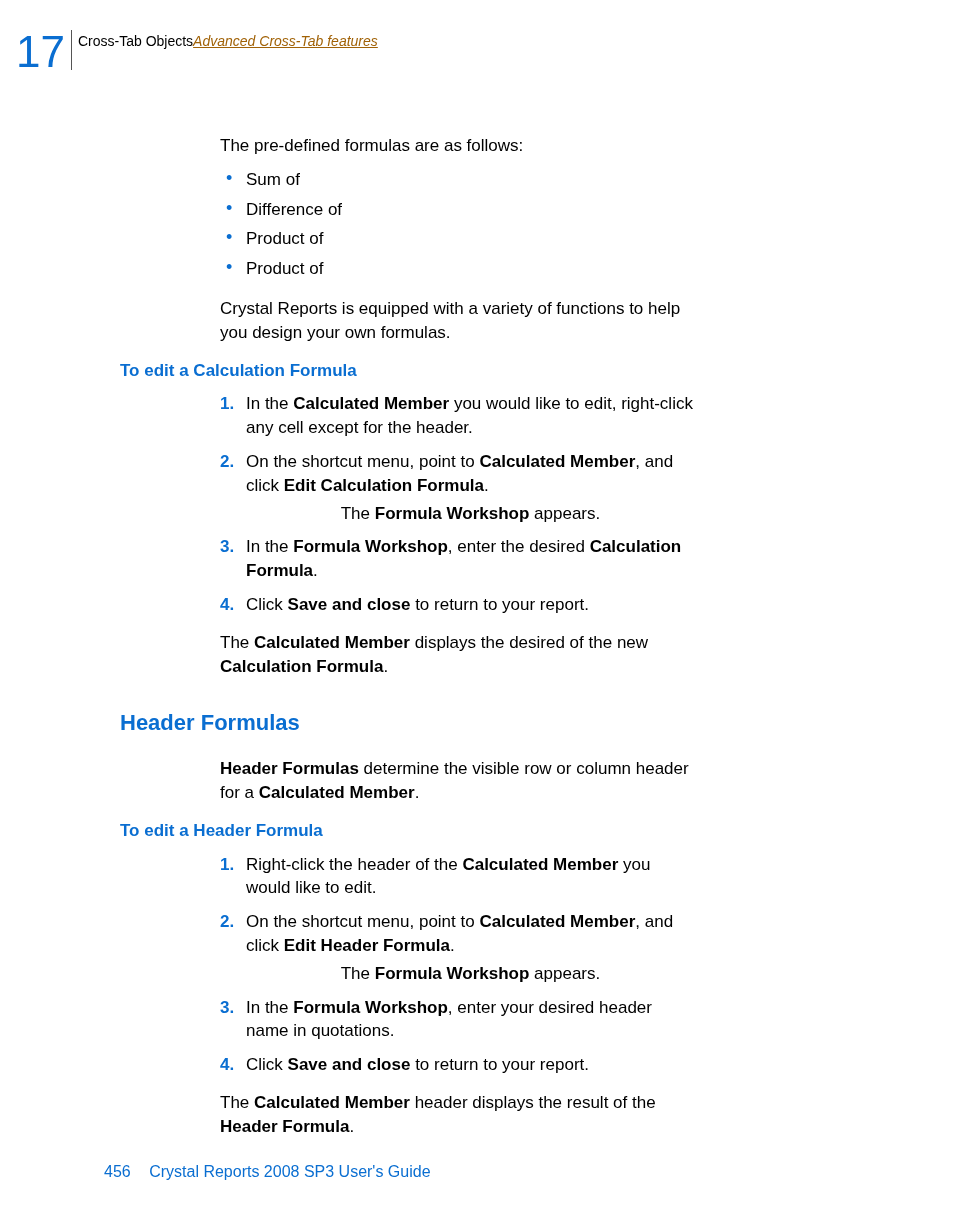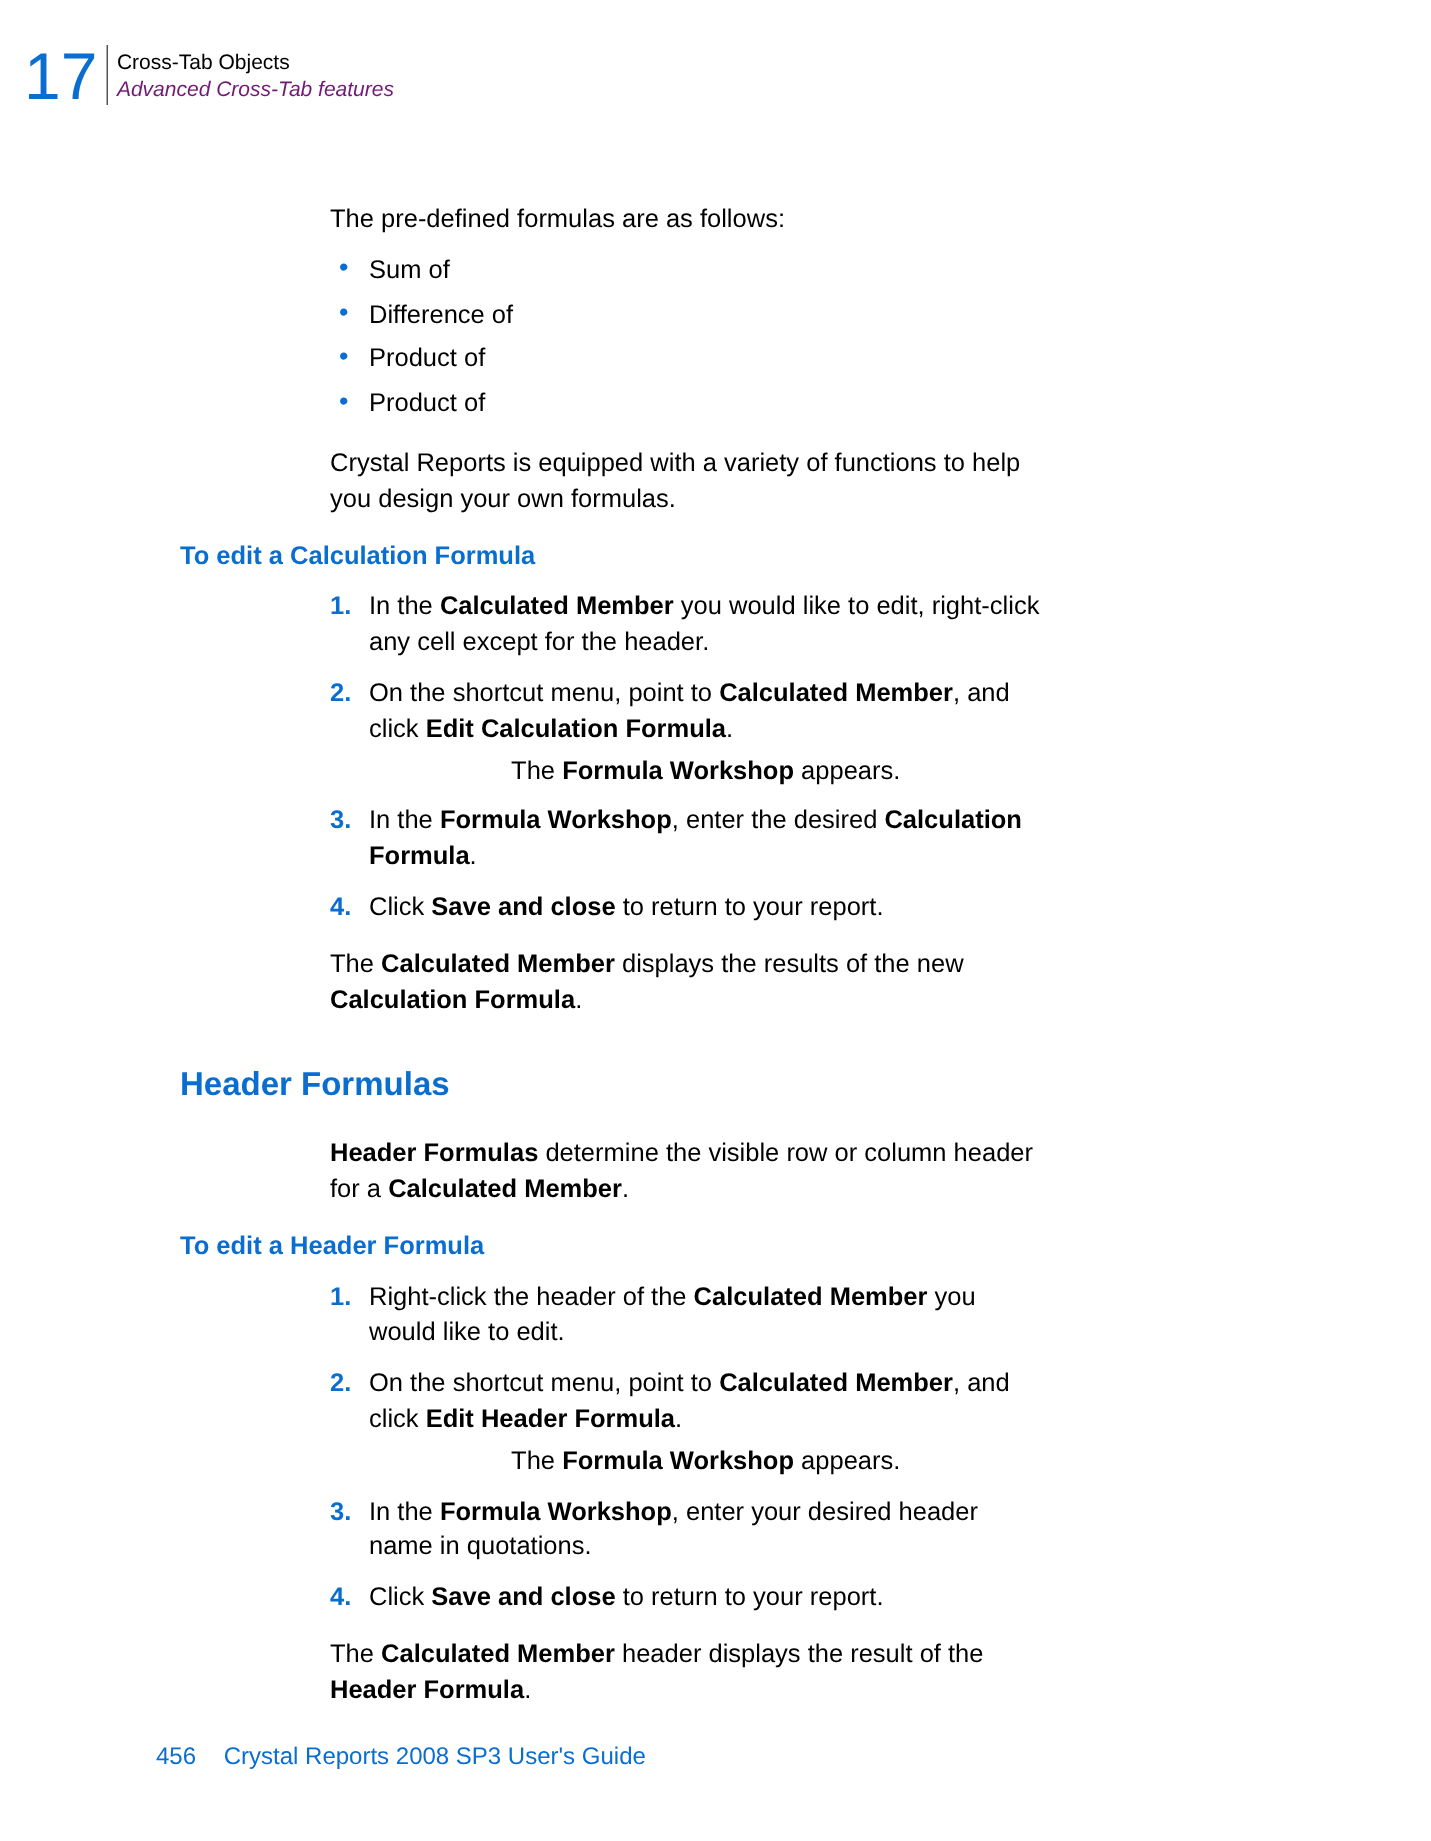--- a/index.html
+++ b/index.html
@@ -35,31 +35,31 @@
     margin-right: 6px;
   }
   .vrule {
     width: 1px;
     background: #555;
     height: 40px;
     margin-right: 6px;
   }
   .header-titles {
     display: flex;
-    flex-direction: column;
     font-size: 14px;
     line-height: 1.3;
     padding-top: 2px;
   }
   .chapter-title {
     color: #000;
   }
   .section-title {
     font-style: italic;
-    color: #701a75;
+    color: #a16207;
+    text-decoration: underline;
   }
   .content {
     margin-left: 160px;
     margin-right: 20px;
   }
   .content-offset {
     margin-left: 60px;
     margin-right: 20px;
   }
   p {
@@ -174,21 +174,21 @@
         </div>
       </li>
       <li>
         <span>In the </span><b>Formula Workshop</b><span>, enter the desired </span><b>Calculation Formula</b><span>.</span>
       </li>
       <li>
         <span>Click </span><b>Save and close</b><span> to return to your report.</span>
       </li>
     </ol>
     <p>
-      <span>The </span><b>Calculated Member</b><span> displays the results of the new </span><b>Calculation Formula</b><span>.</span>
+      <span>The </span><b>Calculated Member</b><span> displays the desired of the new </span><b>Calculation Formula</b><span>.</span>
     </p>
   </div>
 
   <div class="content-offset">
     <div class="h2-blue">Header Formulas</div>
   </div>
 
   <div class="content">
     <p>
       <b>Header Formulas</b><span> determine the visible row or column header for a </span><b>Calculated Member</b><span>.</span>

